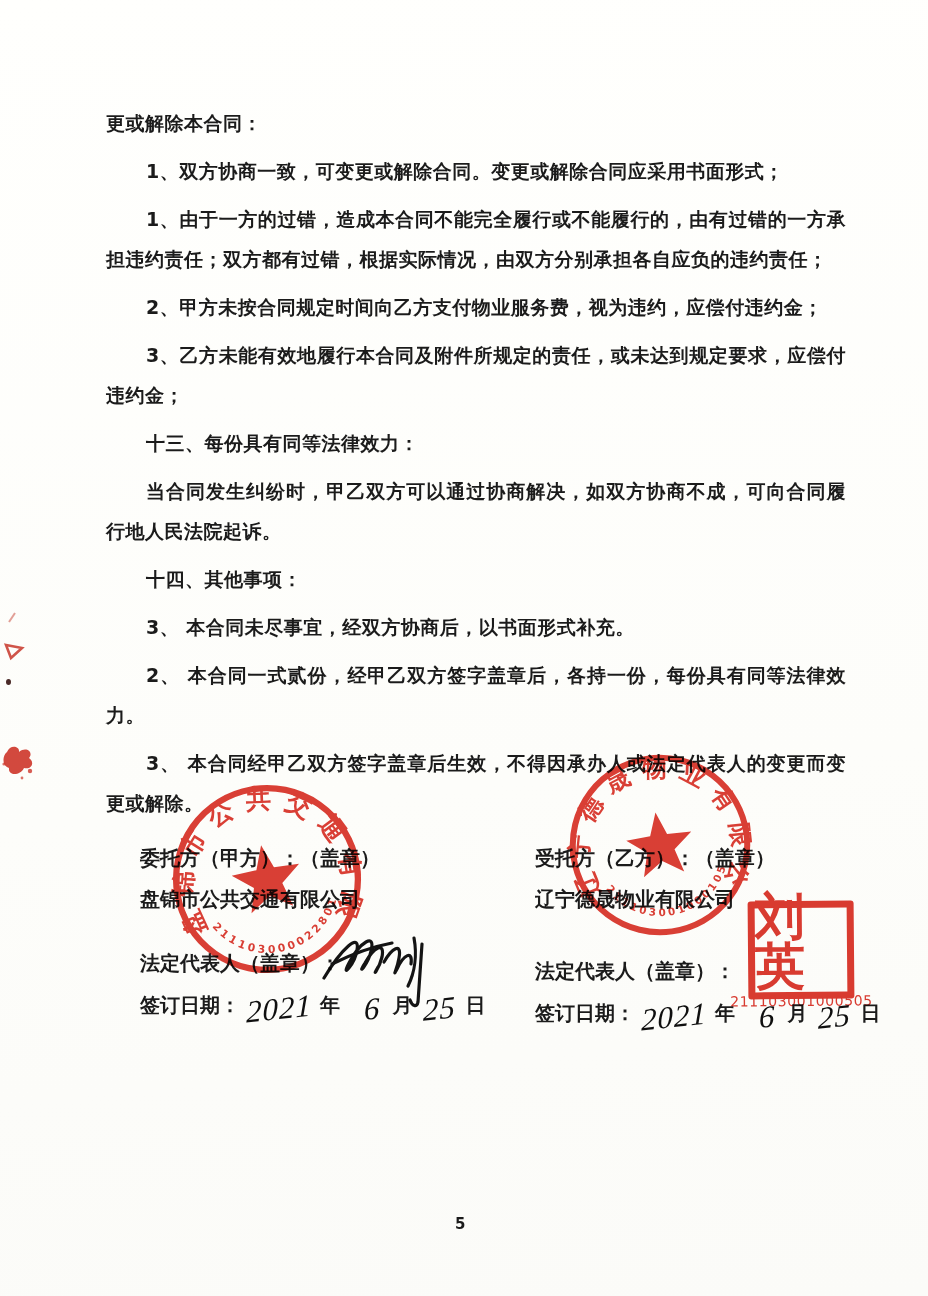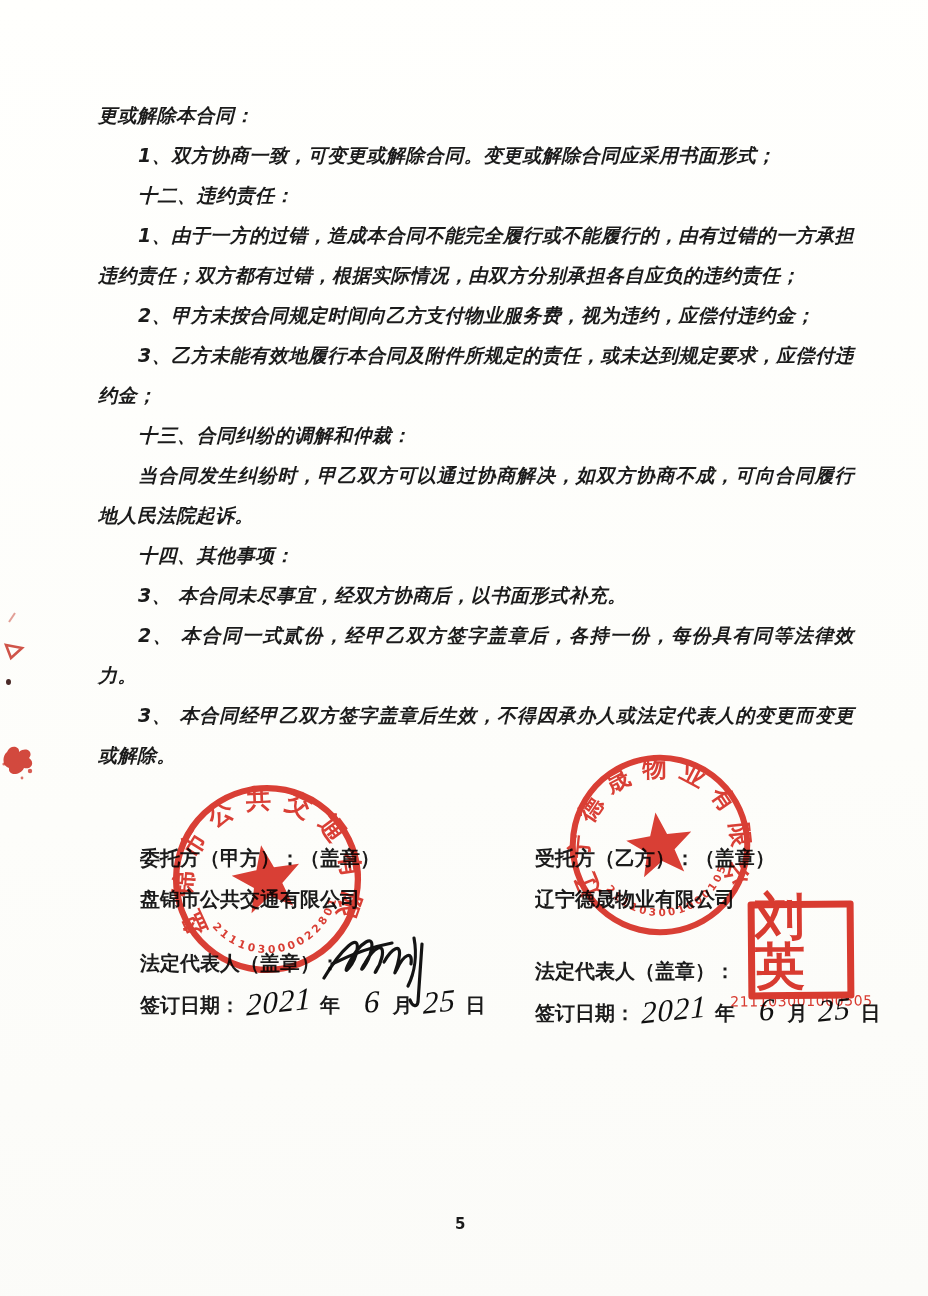--- a/index.html
+++ b/index.html
@@ -8,25 +8,25 @@
     background:linear-gradient(175deg,#fffffd 0%,#fdfdfa 60%,#fbfbf8 100%);
     font-family:"DejaVu Sans","Liberation Sans",sans-serif;
     color:#1b1b1b;overflow:hidden;
   }
   
   .doc-body{
     position:absolute;left:98px;top:95px;width:756px;
     font-size:19px;line-height:40px;font-weight:600;
     text-align:justify;letter-spacing:.5px;
   }
-  .doc-body p{margin:0;font-style:italic;}
+  .doc-body p{margin:8px;}
   .doc-body p.indent{text-indent:40px;}
   
   .sig-line{position:absolute;font-size:20px;font-weight:600;white-space:nowrap;font-family:Liberation Serif, serif;}
-  .date-row{display:flex;}
+  .date-row{display:flex;align-items:flex-end;}
   .hand{
     font-size:31px;font-weight:500;font-style:italic;
     display:inline-block;transform:rotate(-6deg) skewX(-6deg);
     line-height:20px;color:#0f0f0f;letter-spacing:1px;
   }
   .du{display:inline-block;}
   
   .seal{position:absolute;mix-blend-mode:multiply;opacity:.93;}
   .seal svg{display:block;}
   .seal-text{fill:#d93026;font-family:"DejaVu Sans",sans-serif;font-weight:700;}
@@ -49,25 +49,24 @@
   .edge-mark{position:absolute;mix-blend-mode:multiply;}
 </style>
 </head>
 <body>
 
 <div class="page">
 
   <div class="doc-body">
     <p>更或解除本合同：</p>
     <p class="indent">1、双方协商一致，可变更或解除合同。变更或解除合同应采用书面形式；</p>
-    <p class="indent">十二、违约责任：</p>
     <p class="indent">1、由于一方的过错，造成本合同不能完全履行或不能履行的，由有过错的一方承担违约责任；双方都有过错，根据实际情况，由双方分别承担各自应负的违约责任；</p>
     <p class="indent">2、甲方未按合同规定时间向乙方支付物业服务费，视为违约，应偿付违约金；</p>
     <p class="indent">3、乙方未能有效地履行本合同及附件所规定的责任，或未达到规定要求，应偿付违约金；</p>
-    <p class="indent">十三、合同纠纷的调解和仲裁：</p>
+    <p class="indent">十三、每份具有同等法律效力：</p>
     <p class="indent">当合同发生纠纷时，甲乙双方可以通过协商解决，如双方协商不成，可向合同履行地人民法院起诉。</p>
     <p class="indent">十四、其他事项：</p>
     <p class="indent">3、 本合同未尽事宜，经双方协商后，以书面形式补充。</p>
     <p class="indent">2、 本合同一式贰份，经甲乙双方签字盖章后，各持一份，每份具有同等法律效力。</p>
     <p class="indent">3、 本合同经甲乙双方签字盖章后生效，不得因承办人或法定代表人的变更而变更或解除。</p>
   </div>
 
   <div class="sig-line" style="left:140px;top:845px;">委托方（甲方）：（盖章）</div>
   <div class="sig-line" style="left:140px;top:886px;">盘锦市公共交通有限公司</div>
   <div class="sig-line" style="left:140px;top:950px;">法定代表人（盖章）：</div>

